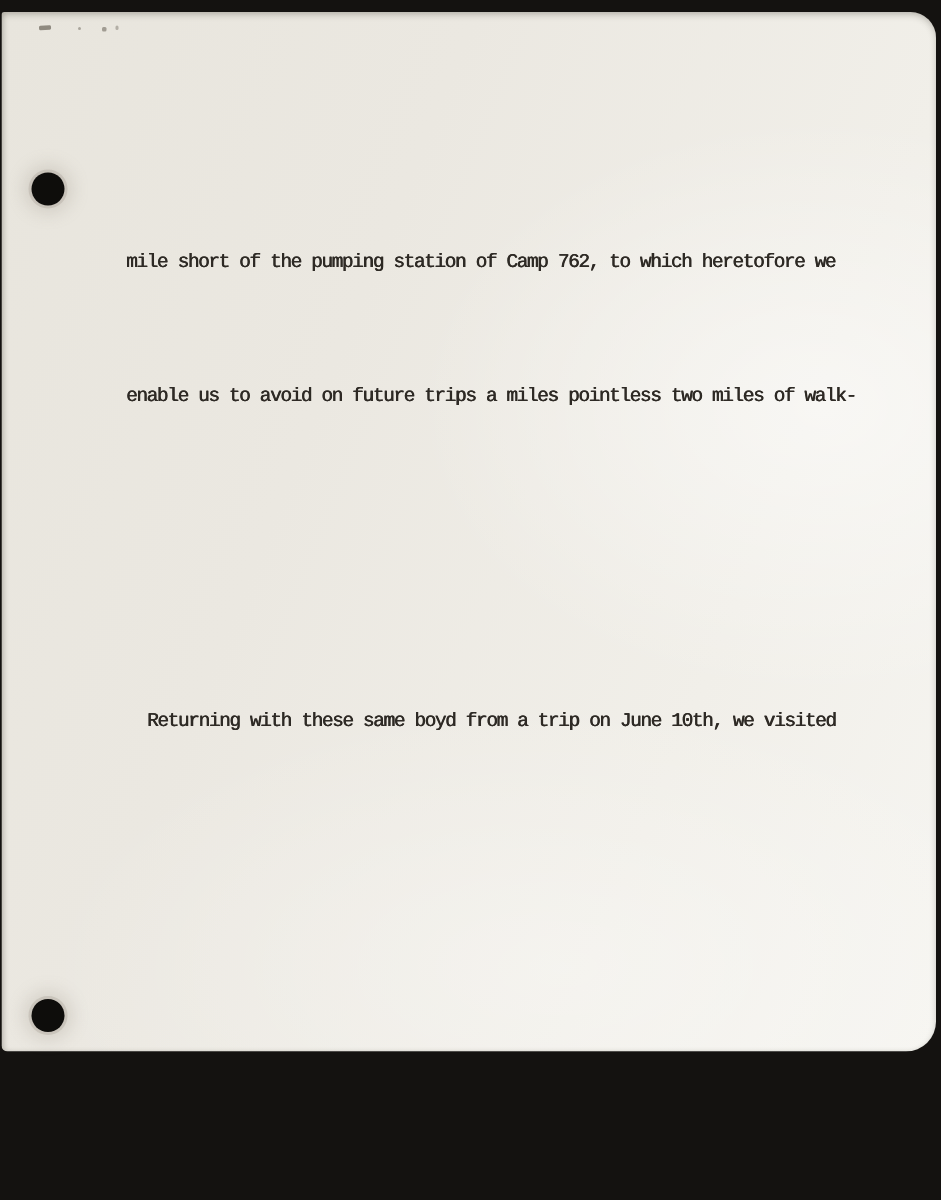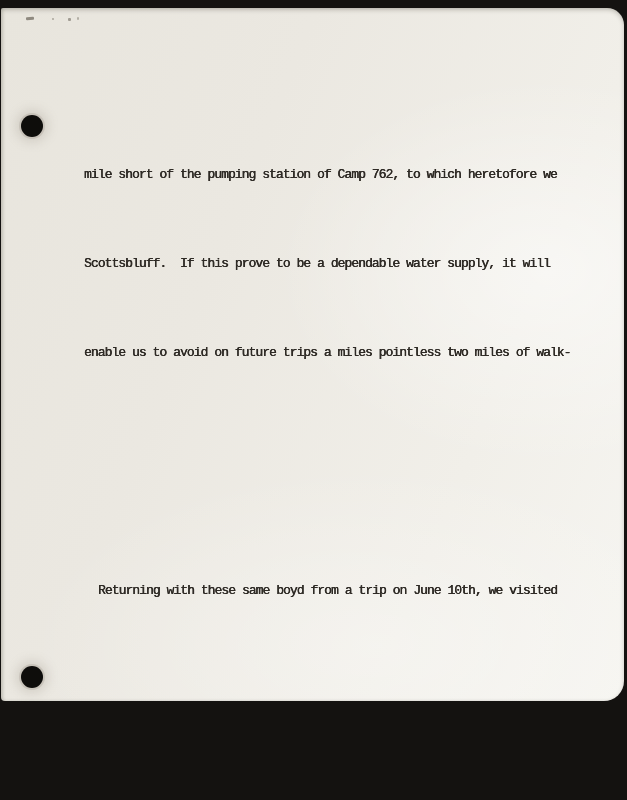--- a/index.html
+++ b/index.html
@@ -34,21 +34,21 @@
     position: absolute;
     left: 83px; top: 34px;
     color: var(--ink);
     font-size: 13px;
     line-height: 29.6px;
     letter-spacing: -0.95px;
     white-space: pre;
     text-shadow: 0.35px 0 0 currentColor, 0 0.25px 0 rgba(46,42,37,0.55);
   }
   .paragraph-2 { margin-top: 10px; }
-  .paragraph-2 .line:first-child { padding-left: 14px; margin-top: 21px; }
+  .paragraph-2 .line:first-child { padding-left: 14px; }
   .hole {
     position: absolute;
     width: 22px; height: 22px;
     left: 20px;
     border-radius: 50%;
     background: var(--hole);
     box-shadow: 0 0 0 2px rgba(120,112,98,0.18), 0 0 10px 6px rgba(160,152,138,0.25);
   }
   .hole-top { top: 107px; }
   .hole-bottom { top: 658px; }
@@ -72,21 +72,20 @@
     <span class="pencil-mark mark-dot1"></span>
     <span class="pencil-mark mark-dot2"></span>
     <span class="pencil-mark mark-dot3"></span>
 
     <div class="hole hole-top"></div>
     <div class="hole hole-bottom"></div>
 
     <div class="typed-text">
       <div class="paragraph-1">
         <div class="line">mile short of the pumping station of Camp 762, to which heretofore we</div>
-        <div class="line">Scottsbluff.  If this prove to be a dependable water supply, it will</div>
         <div class="line">enable us to avoid on future trips a miles pointless two miles of walk-</div>
       </div>
       <div class="paragraph-2">
         <div class="line">Returning with these same boyd from a trip on June 10th, we visited</div>
         
         
         
       </div>
     </div>
 

